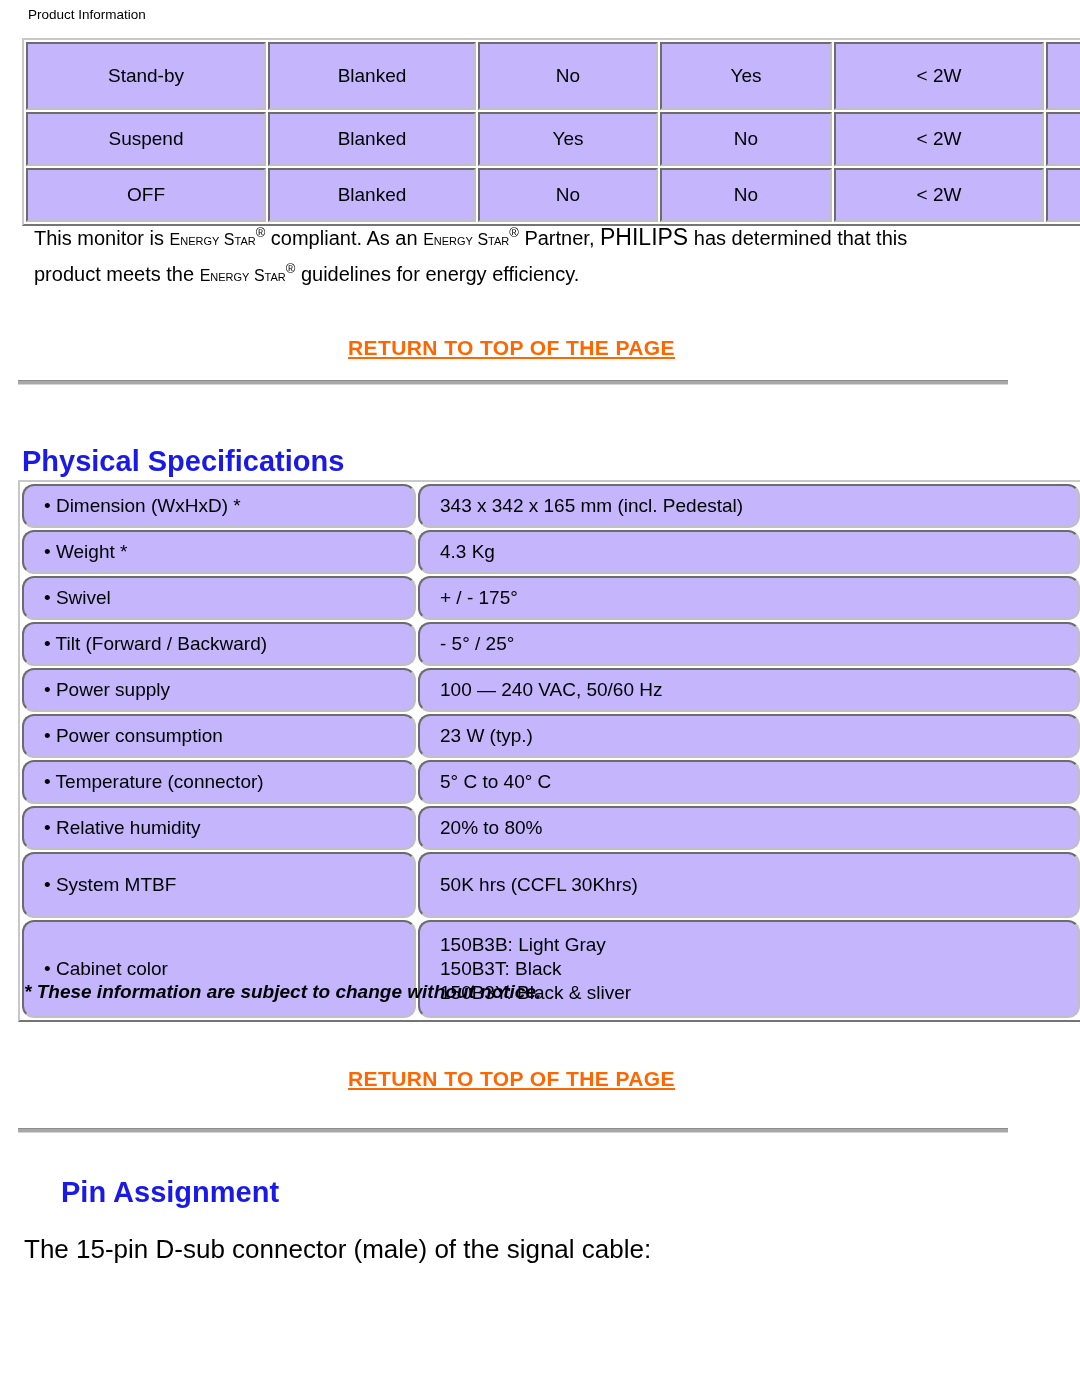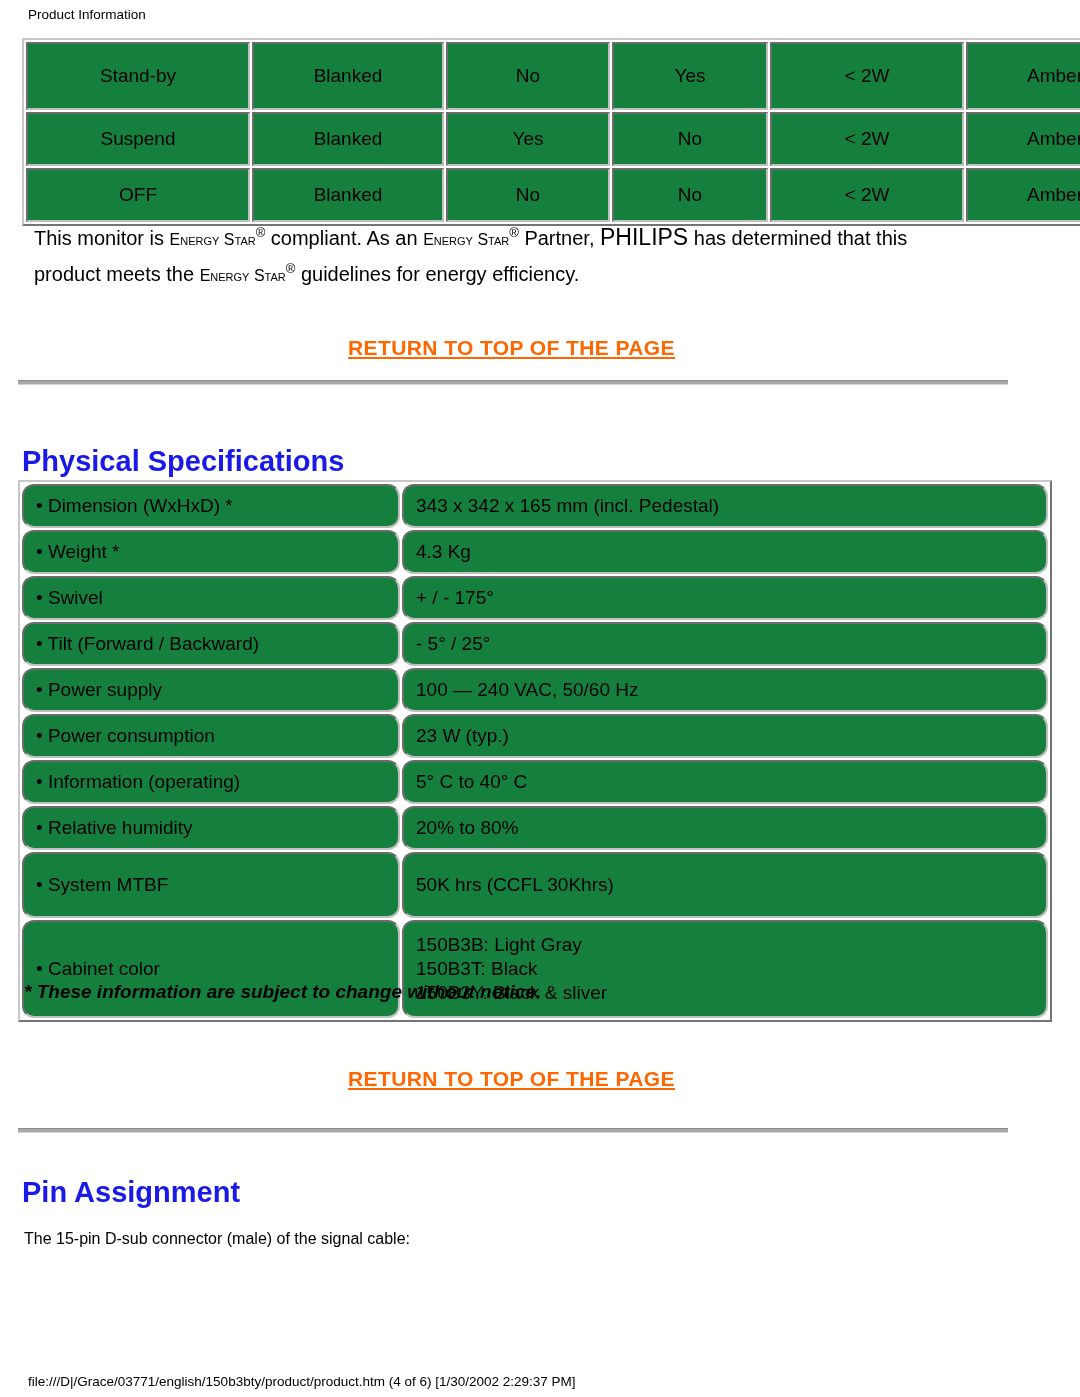--- a/index.html
+++ b/index.html
@@ -39,25 +39,25 @@
   
   .legacy-table {
     border-collapse: separate;
     border-spacing: 2px;
     background: #ffffff;
     border: 2px outset #c8c8c8;
     table-layout: fixed;
   }
   .legacy-table td {
     border: 2px inset #c0c0c0;
-    background: #15803d;
+    background: #c4b5fd;
     font-size: 19px;
     line-height: 24px;
     color: #000000;
-    padding: 6px 12px;
+    padding: 6px 20px;
     vertical-align: middle;
   }
 
   
   .power-table {
     position: absolute;
     left: 22px;
     top: 38px;
     width: 988px;
   }
@@ -127,21 +127,21 @@
   
   .section-heading {
     position: absolute;
     left: 22px;
     font-size: 29px;
     font-weight: bold;
     color: #1a1ae8;
     white-space: nowrap;
   }
   .heading-physical { top: 421px; }
-  .heading-pin { top: 1152px; }
+  .heading-pin { top: 1152px; margin-left: 39px; }
 
   
   .spec-table {
     position: absolute;
     left: 18px;
     top: 480px;
     width: 988px;
   }
   .spec-table td {
     text-align: left;
@@ -163,21 +163,21 @@
     font-style: italic;
     font-weight: bold;
     color: #000;
     white-space: nowrap;
   }
 
   
   .body-copy {
     position: absolute;
     left: 24px;
-    font-size: 16px;
+    font-size: 26px;
     line-height: 26px;
     color: #000;
     white-space: nowrap;
   }
   .pin-desc { top: 1210px; }
 
   
   .doc-footer {
     position: absolute;
     left: 28px;
@@ -252,21 +252,21 @@
       </tr>
       <tr>
         <td class="label">• Power supply</td>
         <td class="value">100 — 240 VAC, 50/60 Hz</td>
       </tr>
       <tr>
         <td class="label">• Power consumption</td>
         <td class="value">23 W (typ.)</td>
       </tr>
       <tr>
-        <td class="label">• Information (operating)</td>
+        <td class="label">• Temperature (connector)</td>
         <td class="value">5° C to 40° C</td>
       </tr>
       <tr>
         <td class="label">• Relative humidity</td>
         <td class="value">20% to 80%</td>
       </tr>
       <tr class="mtbf">
         <td class="label">• System MTBF</td>
         <td class="value">50K hrs (CCFL 30Khrs)</td>
       </tr>
@@ -284,15 +284,14 @@
   <div class="footnote">* These information are subject to change without notice.</div>
 
   <a class="return-link return-link-2" href="#">RETURN TO TOP OF THE PAGE</a>
 
   <hr class="rule rule-2">
 
   <h2 class="section-heading heading-pin">Pin Assignment</h2>
 
   <p class="body-copy pin-desc">The 15-pin D-sub connector (male) of the signal cable:</p>
 
-  <div class="doc-footer">file:///D|/Grace/03771/english/150b3bty/product/product.htm (4 of 6) [1/30/2002 2:29:37 PM]</div>
 
 </div>
 
 </body></html>

